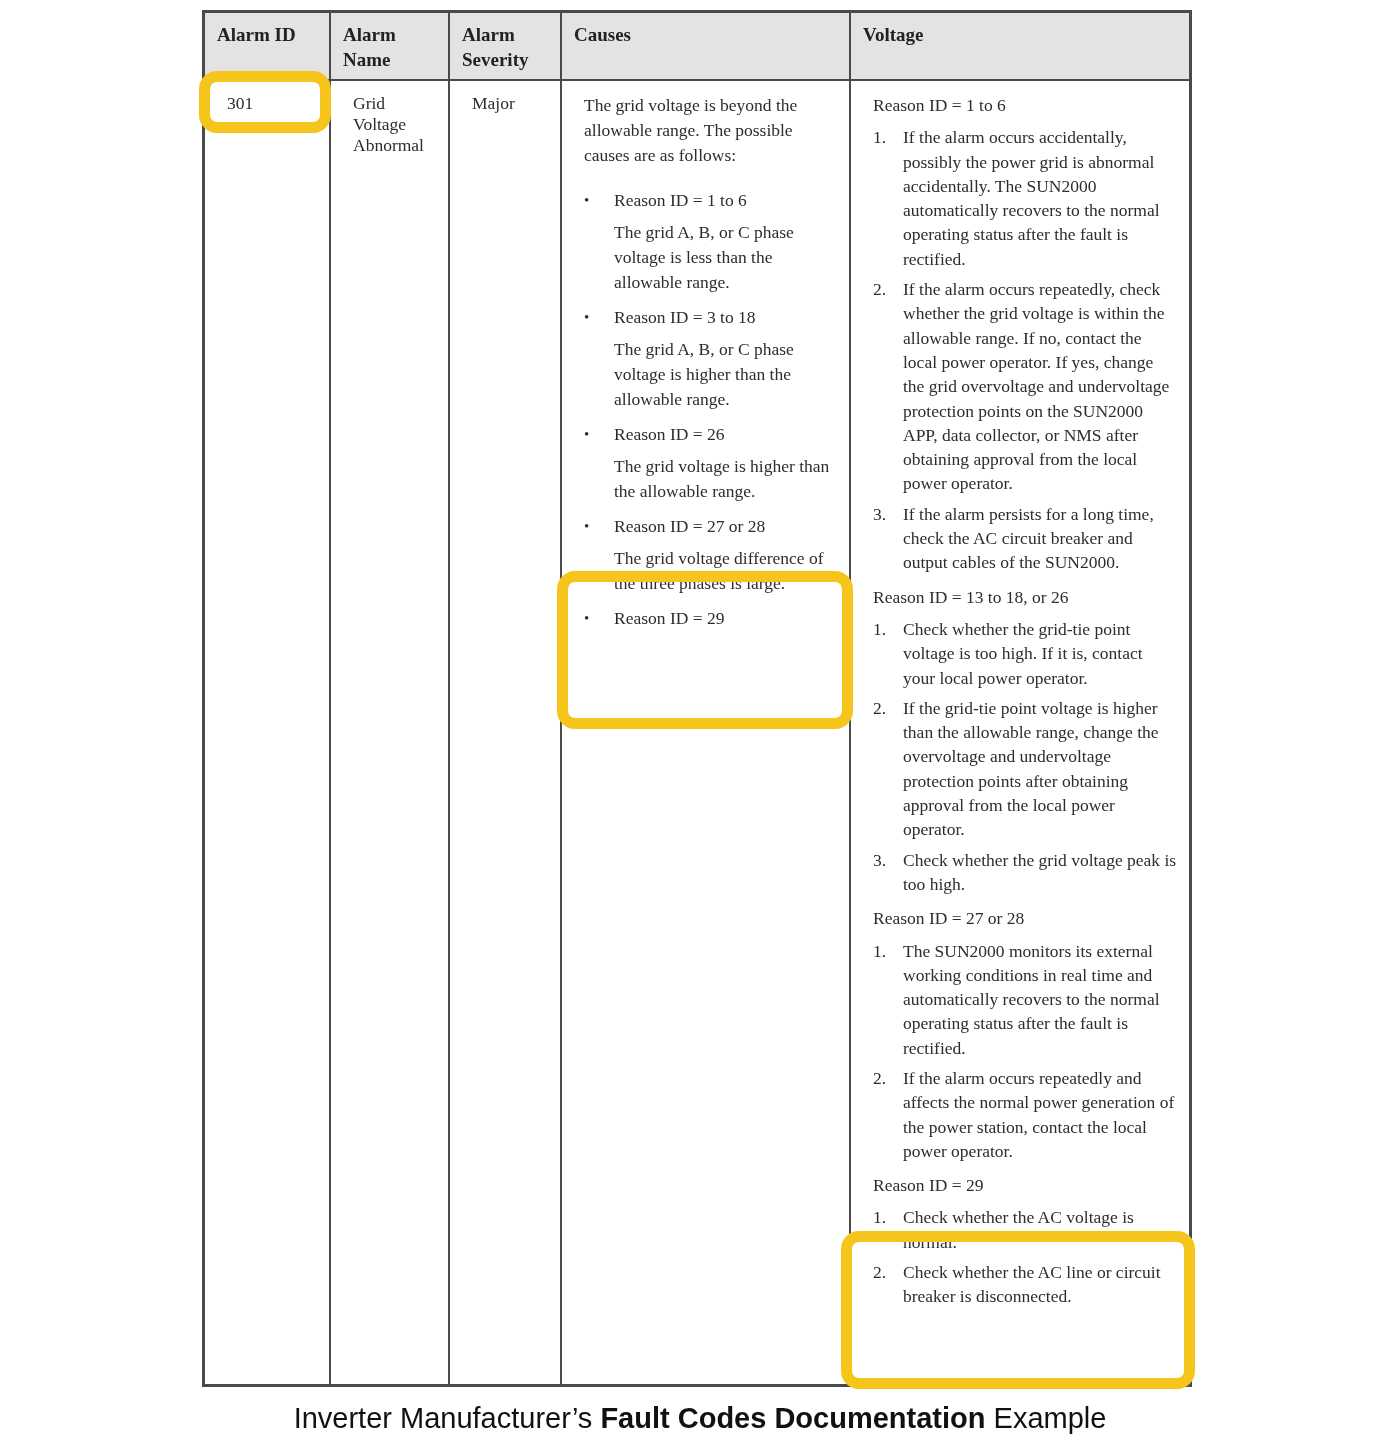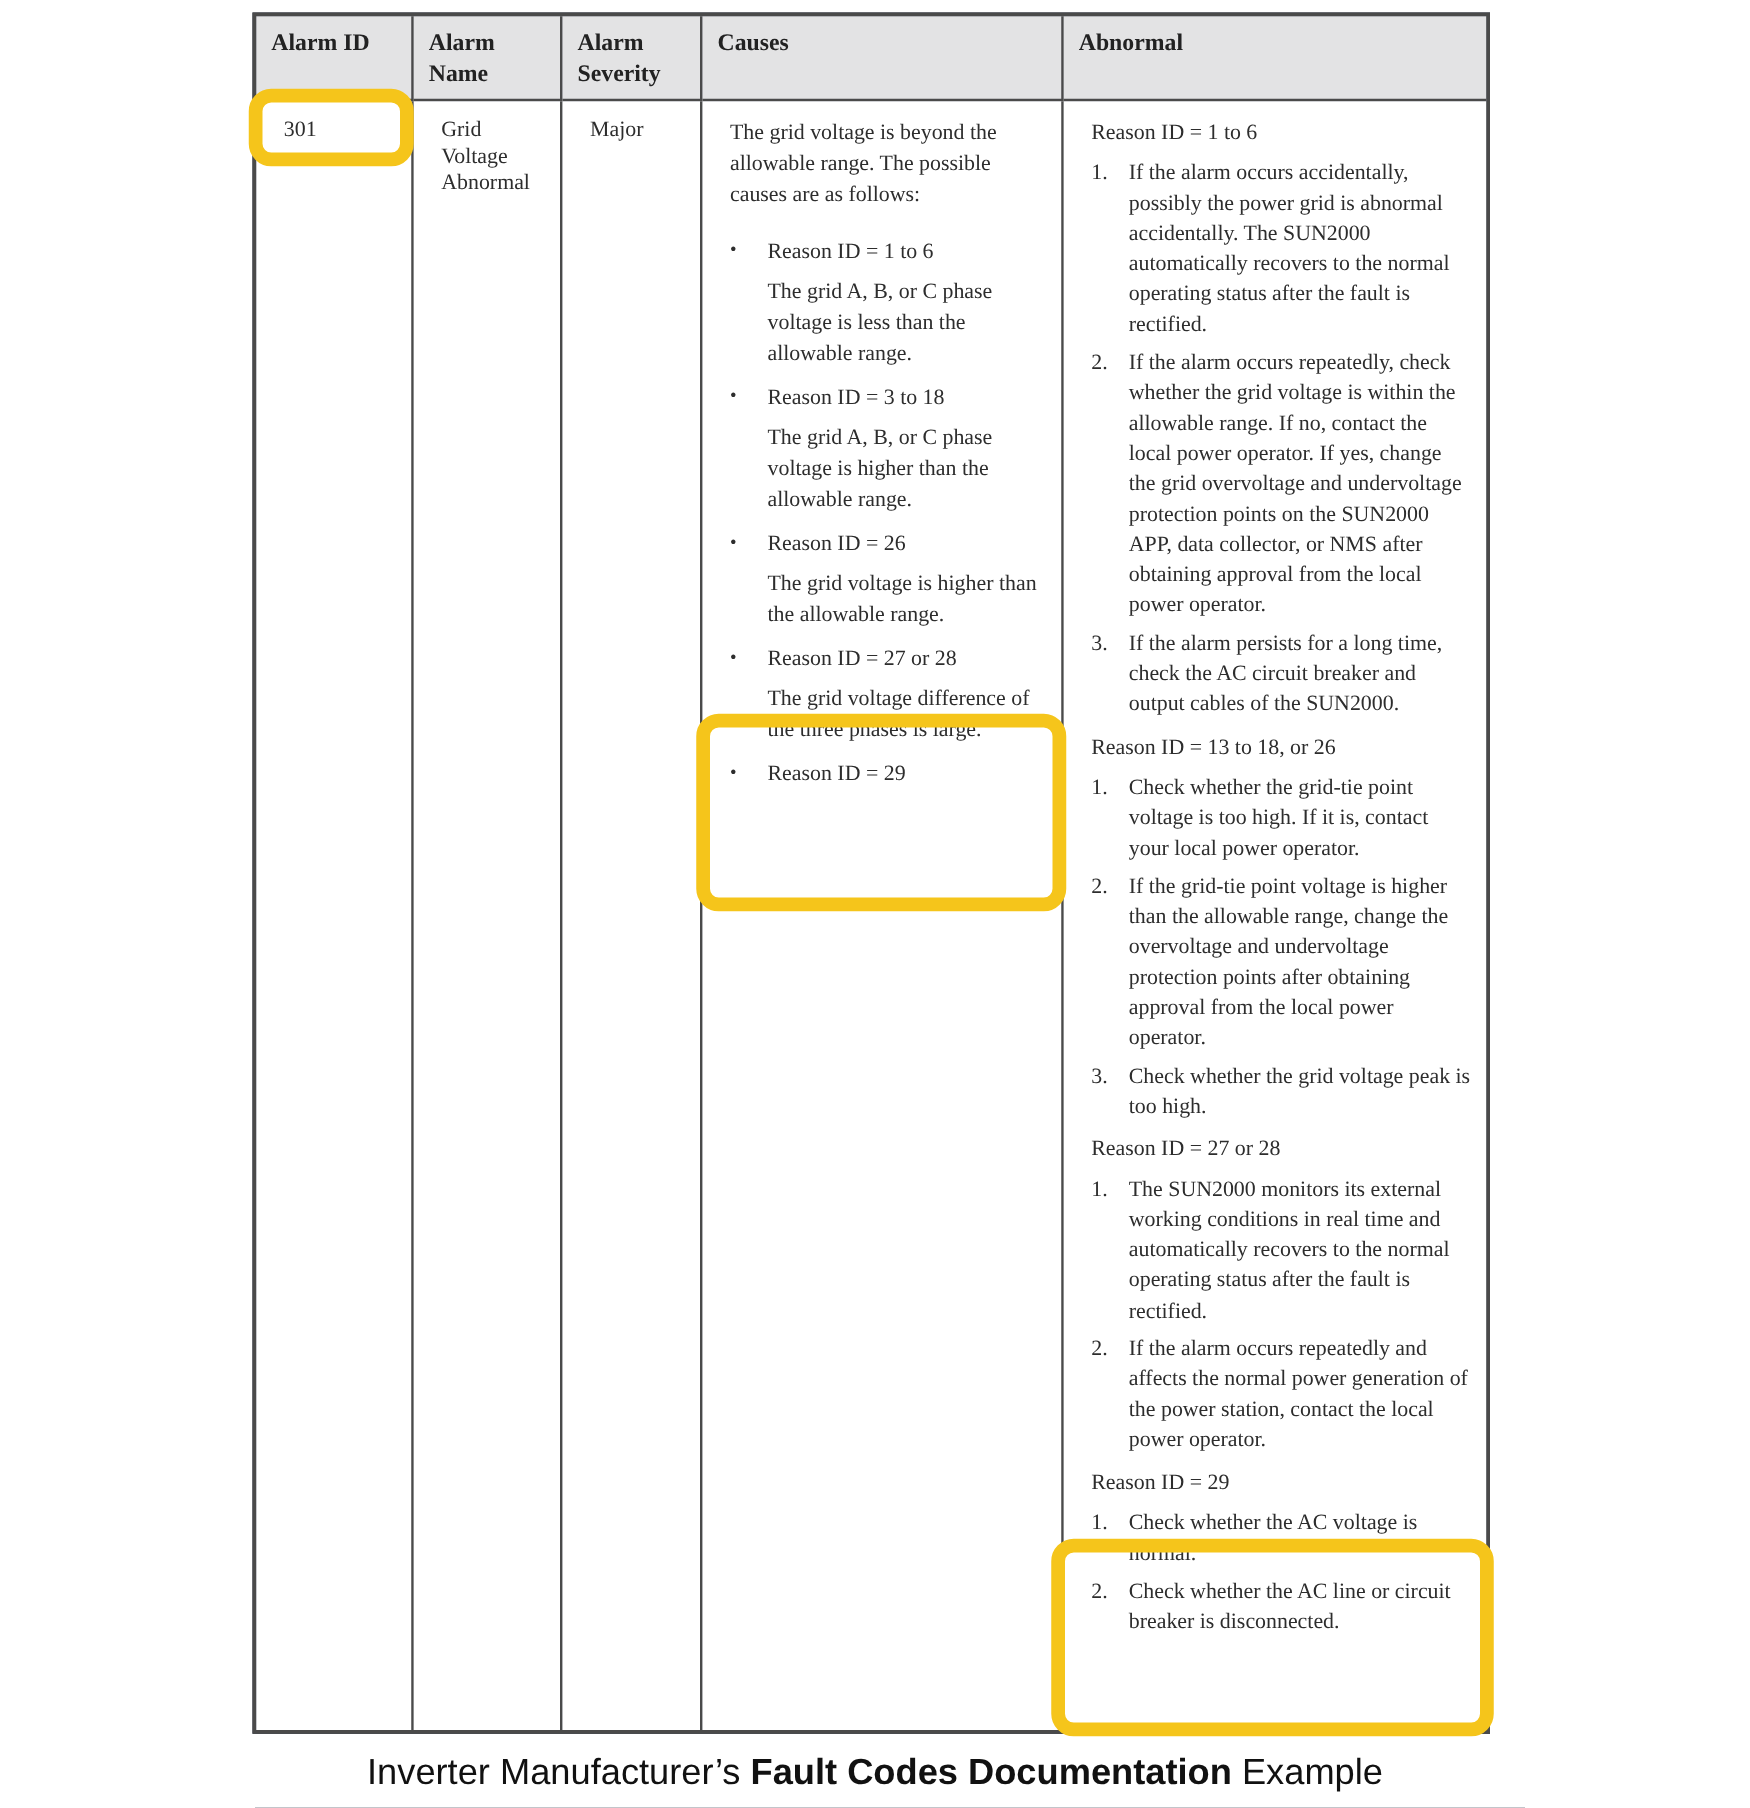--- a/index.html
+++ b/index.html
@@ -11,21 +11,21 @@
     color: #2d2d2d;
     overflow: hidden;
   }
 
   
   .doc-table {
     position: absolute;
     left: 202px; top: 10px;
     width: 990px; height: 1377px;
     border: 3px solid #4a4a4a;
-    background: #0f172a;
+    background: #ef4444;
     display: grid;
     grid-template-columns: 126px 119px 112px 289px 1fr;
     grid-template-rows: 68px 1fr;
   }
   .th {
     background: #e3e3e4;
     border-bottom: 2px solid #4a4a4a;
     border-right: 2px solid #4a4a4a;
     font-weight: bold;
     font-size: 19px;
@@ -91,21 +91,21 @@
 </style>
 </head>
 <body>
 
 <div class="doc-table">
 
   <div class="th">Alarm ID</div>
   <div class="th">Alarm Name</div>
   <div class="th">Alarm Severity</div>
   <div class="th">Causes</div>
-  <div class="th">Abnormal</div>
+  <div class="th">Voltage</div>
 
   <div class="td">301</div>
   <div class="td">Grid Voltage Abnormal</div>
   <div class="td">Major</div>
 
   <div class="td causes">
     <div class="intro">The grid voltage is beyond the allowable range. The possible causes are as follows:</div>
 
     <div class="cause-item">
       <span class="bullet">•</span>

